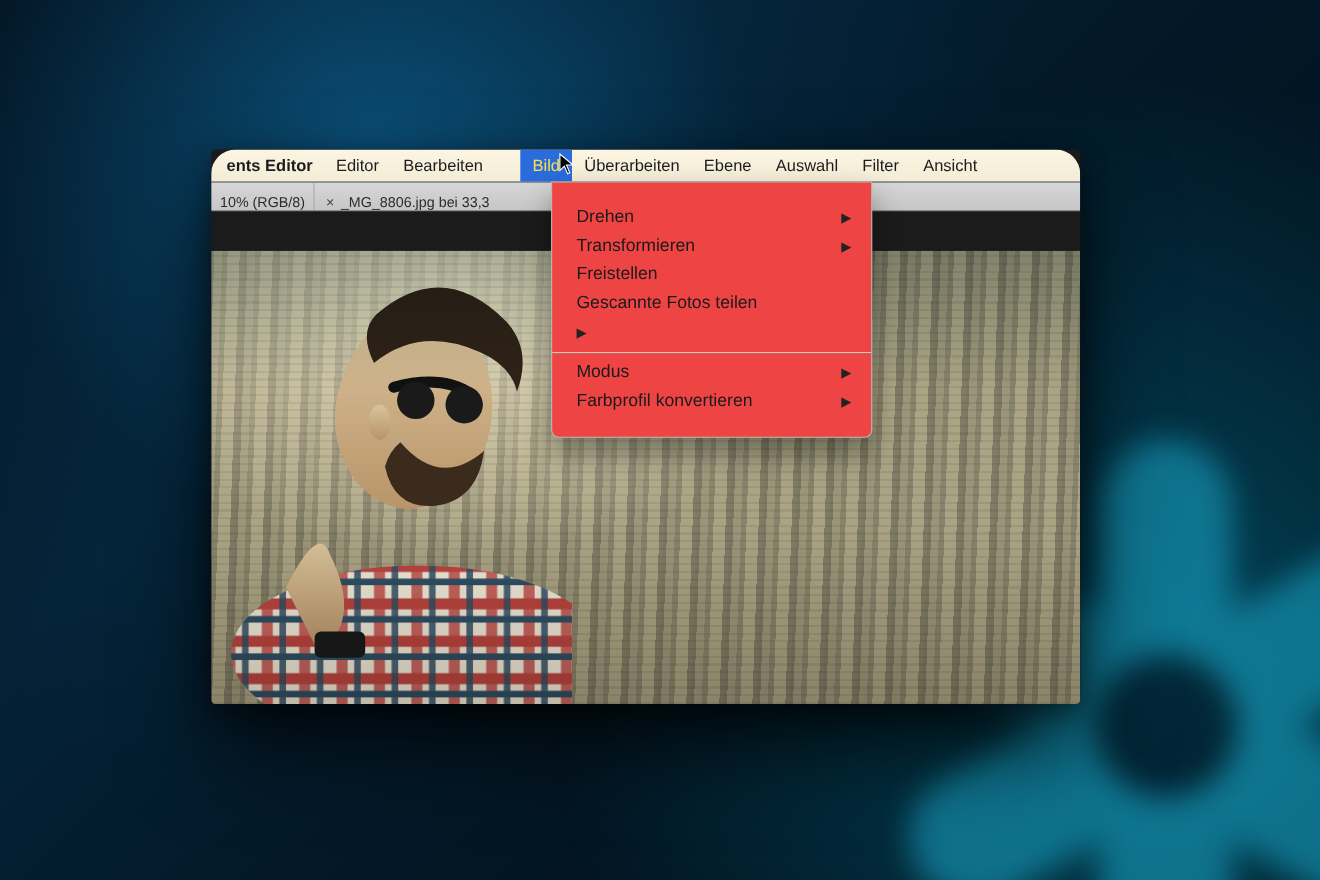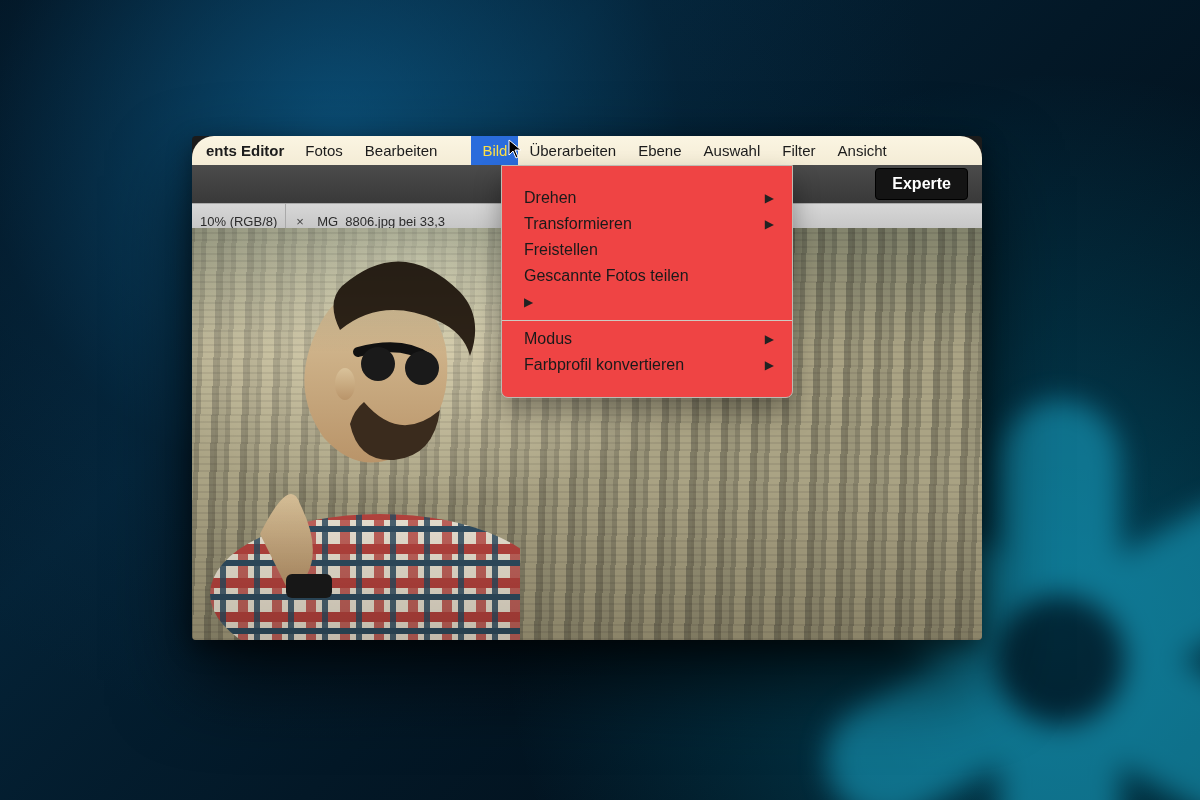--- a/index.html
+++ b/index.html
@@ -101,37 +101,34 @@
       <div class="blade"></div>
       <div class="blade"></div>
     <div class="hub"></div>
   </div>
 </div>
 
 <div class="window">
 
   <div class="menubar">
     <span class="app">ents Editor</span>
-    <span class="mi">Fotos</span>
+    <span class="mi">Editor</span>
     <span class="mi">Bearbeiten</span>
     <span class="mi active">Bild</span>
     <span class="mi">Überarbeiten</span>
     <span class="mi">Ebene</span>
     <span class="mi">Auswahl</span>
     <span class="mi">Filter</span>
     <span class="mi">Ansicht</span>
 
     <svg class="cursor" width="15" height="22" viewBox="0 0 15 22">
       <path d="M1 1 L1 16 L5 12 L8 19 L10 18 L7 11 L13 11 Z" fill="#000" stroke="#fff" stroke-width="1"></path>
     </svg>
   </div>
 
-  <div class="modestrip">
-    <div class="experte">Experte</div>
-  </div>
 
   <div class="doctabs">
     <span class="tab1">10% (RGB/8)</span>
     <span class="sep"></span>
     <span class="close">×</span>
     <span class="tab2">_MG_8806.jpg bei 33,3</span>
   </div>
 
   <div class="canvas">
     <div class="photo">

